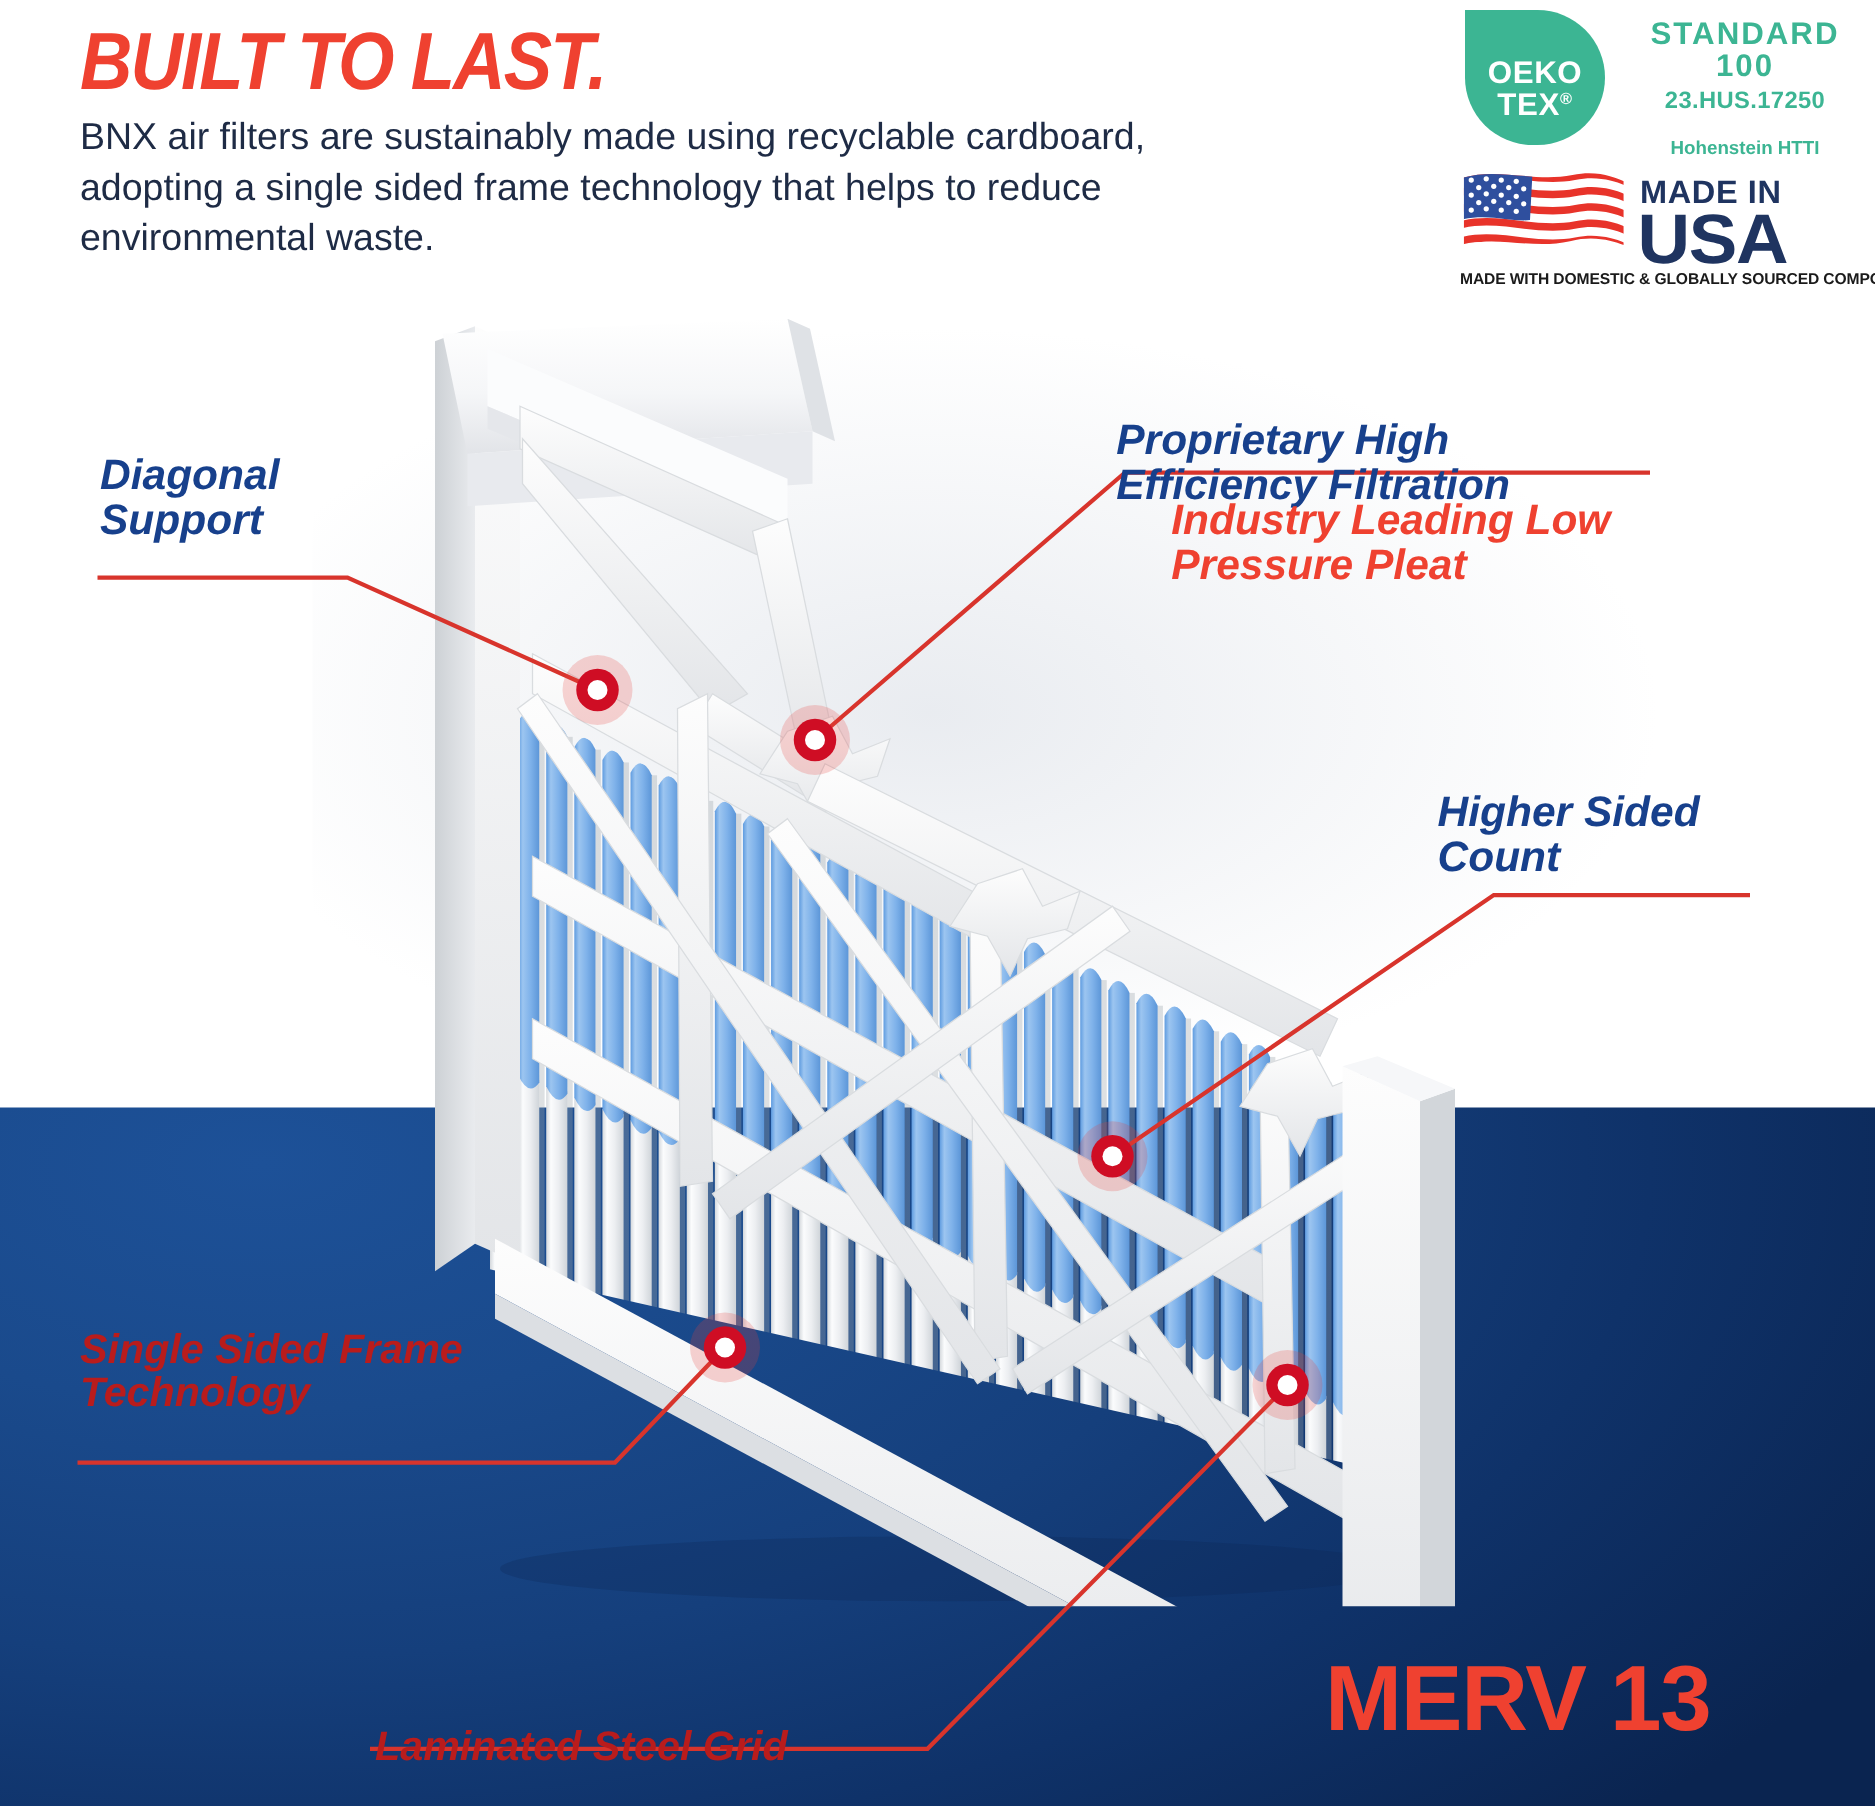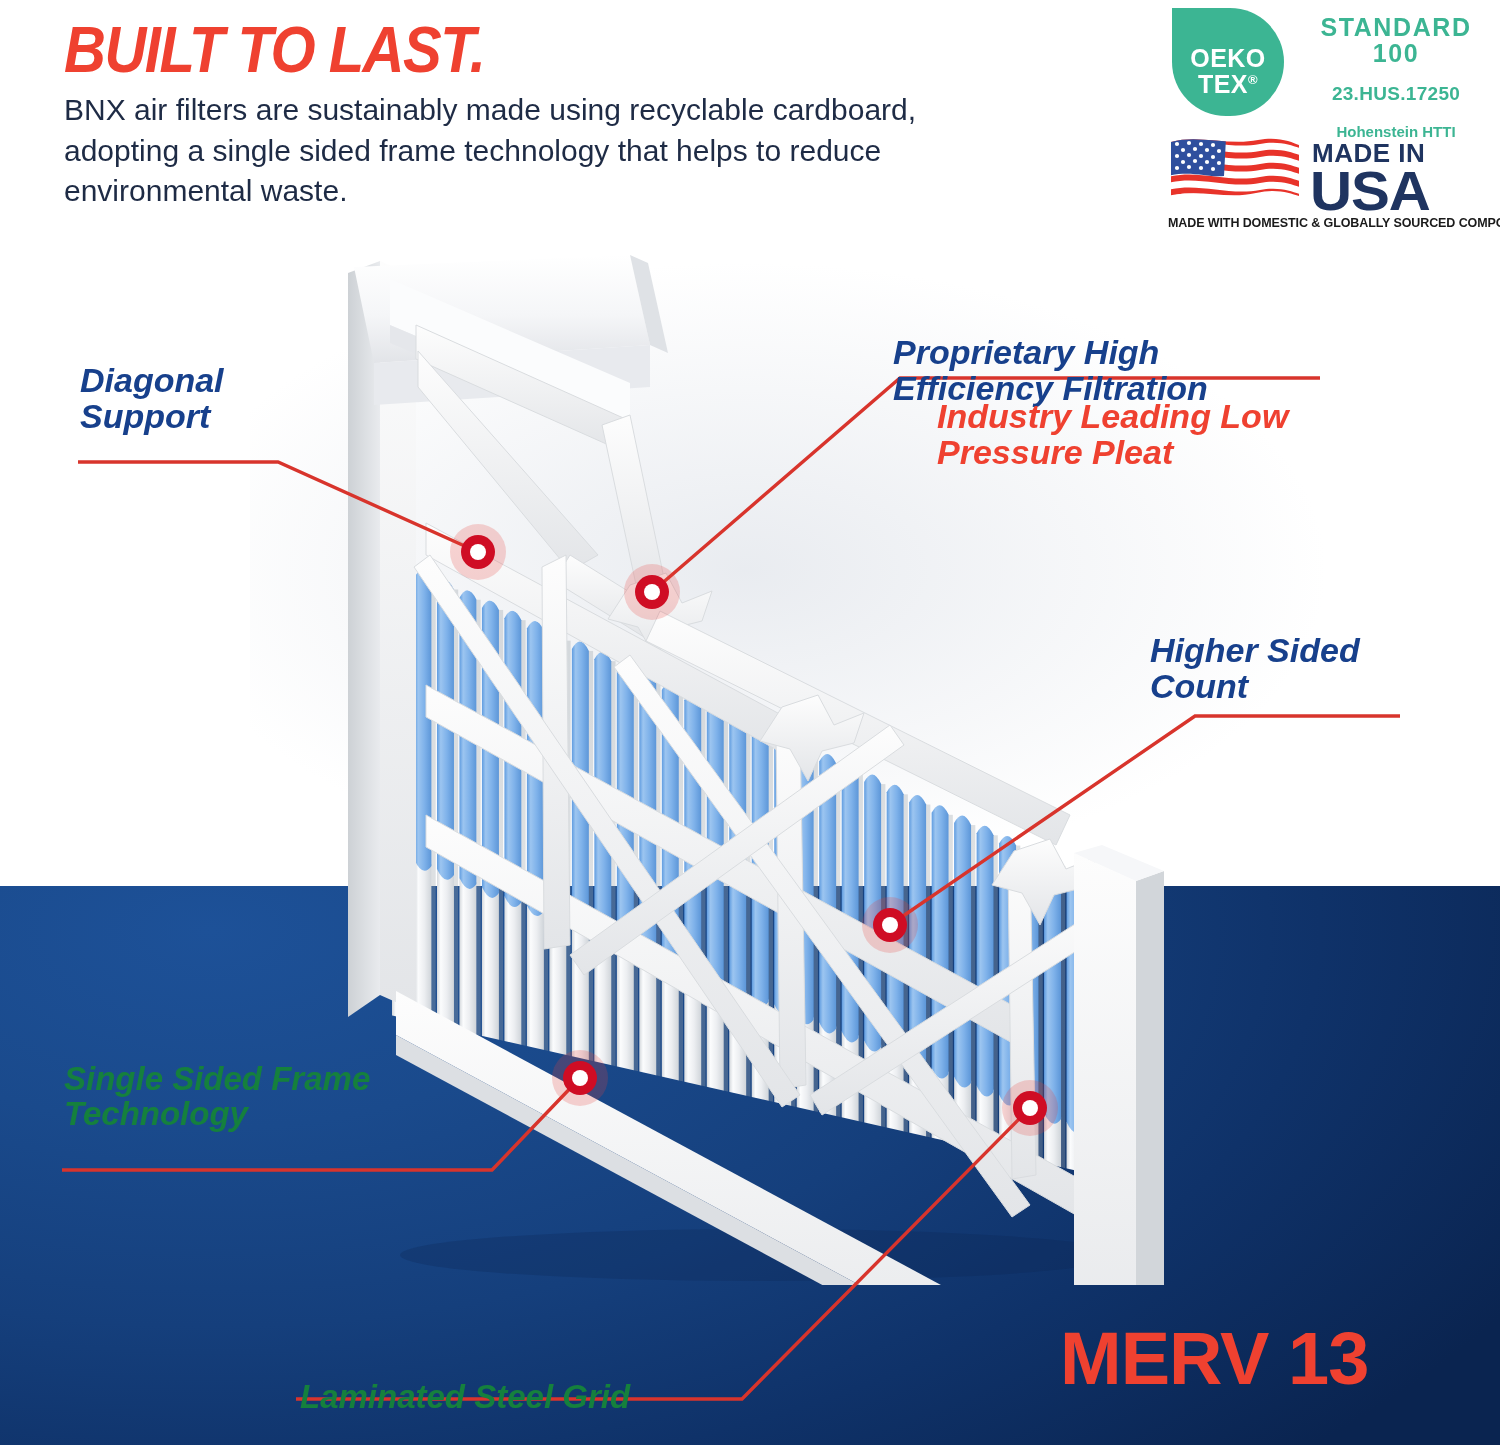--- a/index.html
+++ b/index.html
@@ -26,41 +26,41 @@
 
   
   .oeko-wrap{position:absolute;left:1172px;top:8px;width:112px;height:108px;}
   .oeko-shape{position:absolute;left:0;top:0;width:112px;height:108px;background:#3cb593;
      border-radius:0 54px 54px 54px;}
   .oeko-txt{position:absolute;left:0;top:38px;width:112px;text-align:center;color:#fff;
      font-weight:bold;font-size:25px;line-height:1.02;letter-spacing:.5px;}
   .oeko-txt .reg{font-size:13px;vertical-align:super;}
   .std-block{position:absolute;left:1296px;top:14px;width:200px;text-align:center;color:#3cb593;}
   .std-1{font-size:25px;font-weight:bold;letter-spacing:1.6px;line-height:1.05;}
-  .std-2{font-size:19px;font-weight:bold;margin-top:16px;letter-spacing:.3px;}
+  .std-2{font-size:19px;font-weight:bold;margin-top:3px;letter-spacing:.3px;}
   .std-3{font-size:15px;font-weight:bold;margin-top:18px;}
 
   
   .usa-wrap{position:absolute;left:1168px;top:136px;width:330px;height:98px;}
   .flag{position:absolute;left:0;top:0;width:134px;height:72px;}
   .madein{position:absolute;left:144px;top:2px;font-size:26px;font-weight:bold;color:#1f3460;letter-spacing:.5px;}
   .usa-big{position:absolute;left:142px;top:22px;font-size:56px;font-weight:bold;color:#1f3460;letter-spacing:-1px;
      transform:scaleX(1.04);transform-origin:left top;}
   .usa-foot{position:absolute;left:0;top:80px;width:330px;text-align:center;
      font-size:12.5px;font-weight:bold;color:#1a1a1a;letter-spacing:-.1px;white-space:nowrap;}
 
   
   .filter{position:absolute;left:330px;top:255px;width:840px;height:1030px;}
   .filter svg{display:block;}
 
   
   .callout{position:absolute;}
   .c-blue{color:#17408c;font-weight:bold;font-style:italic;line-height:1.06;}
   .c-red{color:#ef4130;font-weight:bold;font-style:italic;line-height:1.06;}
-  .c-white{color:#15803d;font-weight:bold;font-style:italic;line-height:1.06;}
+  .c-white{color:#b91c1c;font-weight:bold;font-style:italic;line-height:1.06;}
 
   .co-diagonal{left:80px;top:362px;font-size:34px;}
   .co-propr{left:893px;top:286px;font-size:34px;margin-top:48px;}
   .co-indus{left:893px;top:398px;font-size:34px;margin-left:44px;}
   .co-pleat{left:1150px;top:632px;font-size:34px;}
   .co-ssf{left:64px;top:1062px;font-size:33px;}
   .co-steel{left:300px;top:1332px;font-size:33px;margin-top:48px;}
 
   .merv{position:absolute;left:1060px;top:1322px;font-size:74px;font-weight:bold;color:#ef4130;
      letter-spacing:-1px;line-height:1;}

